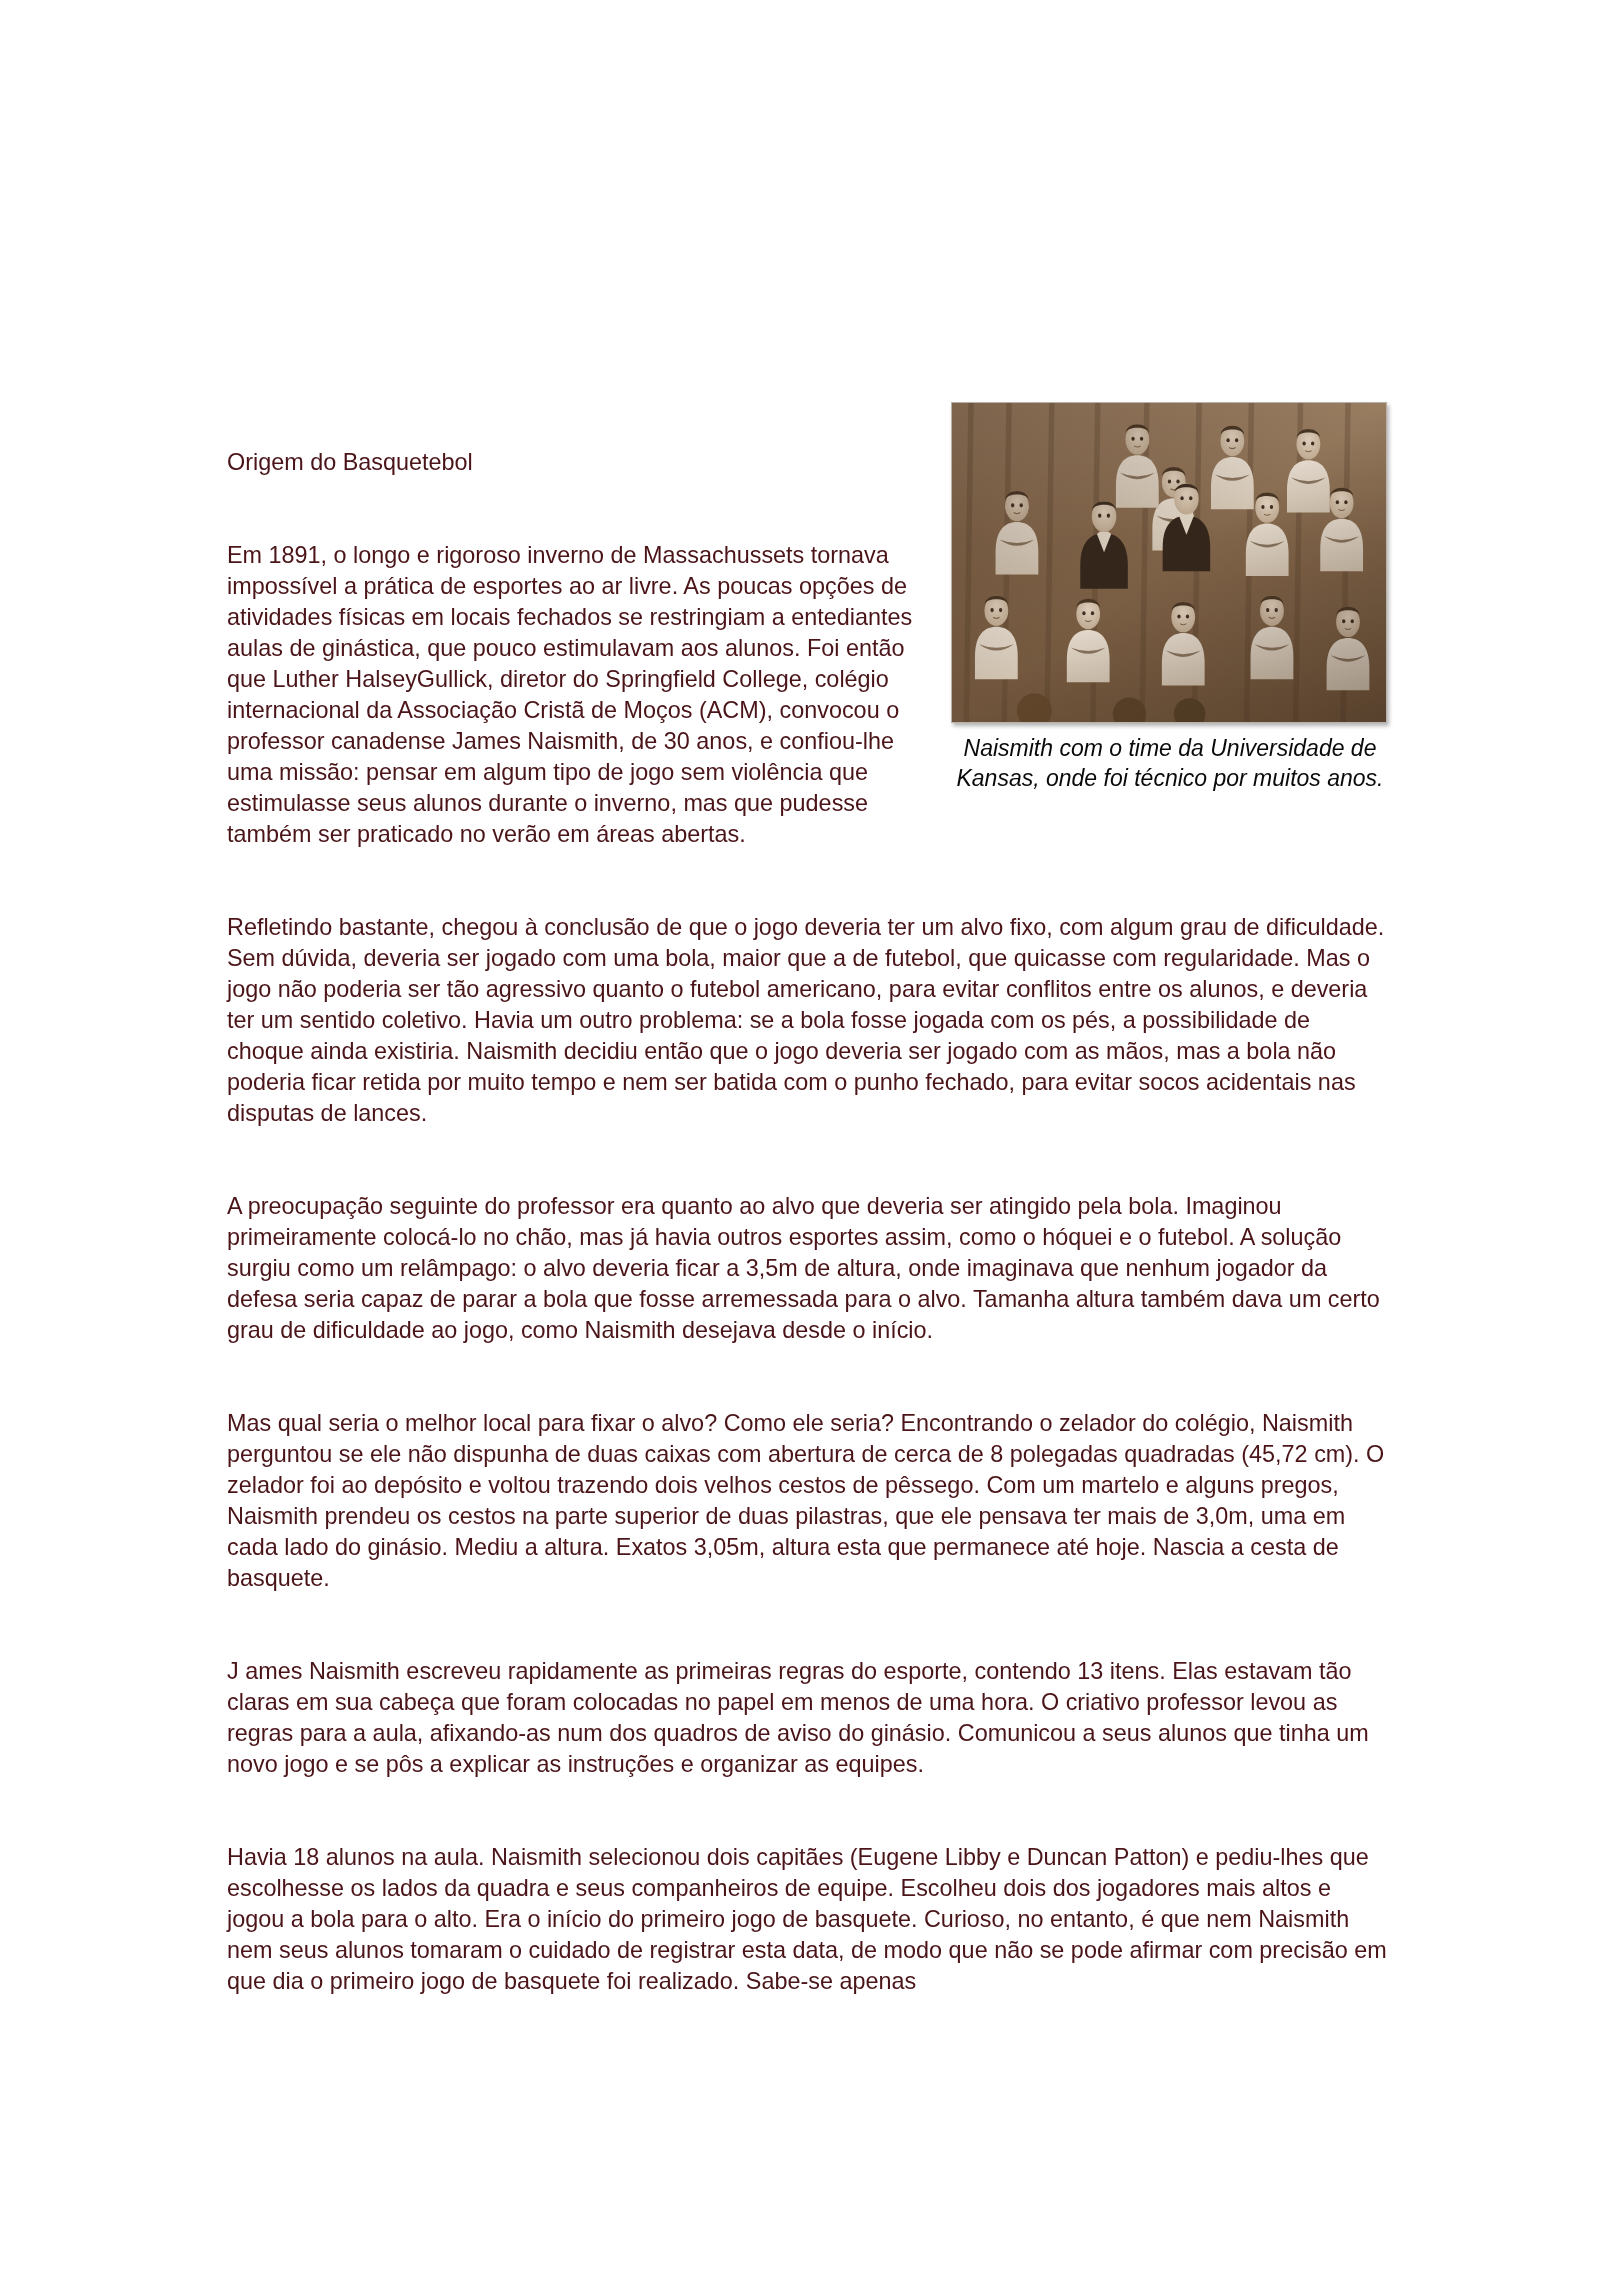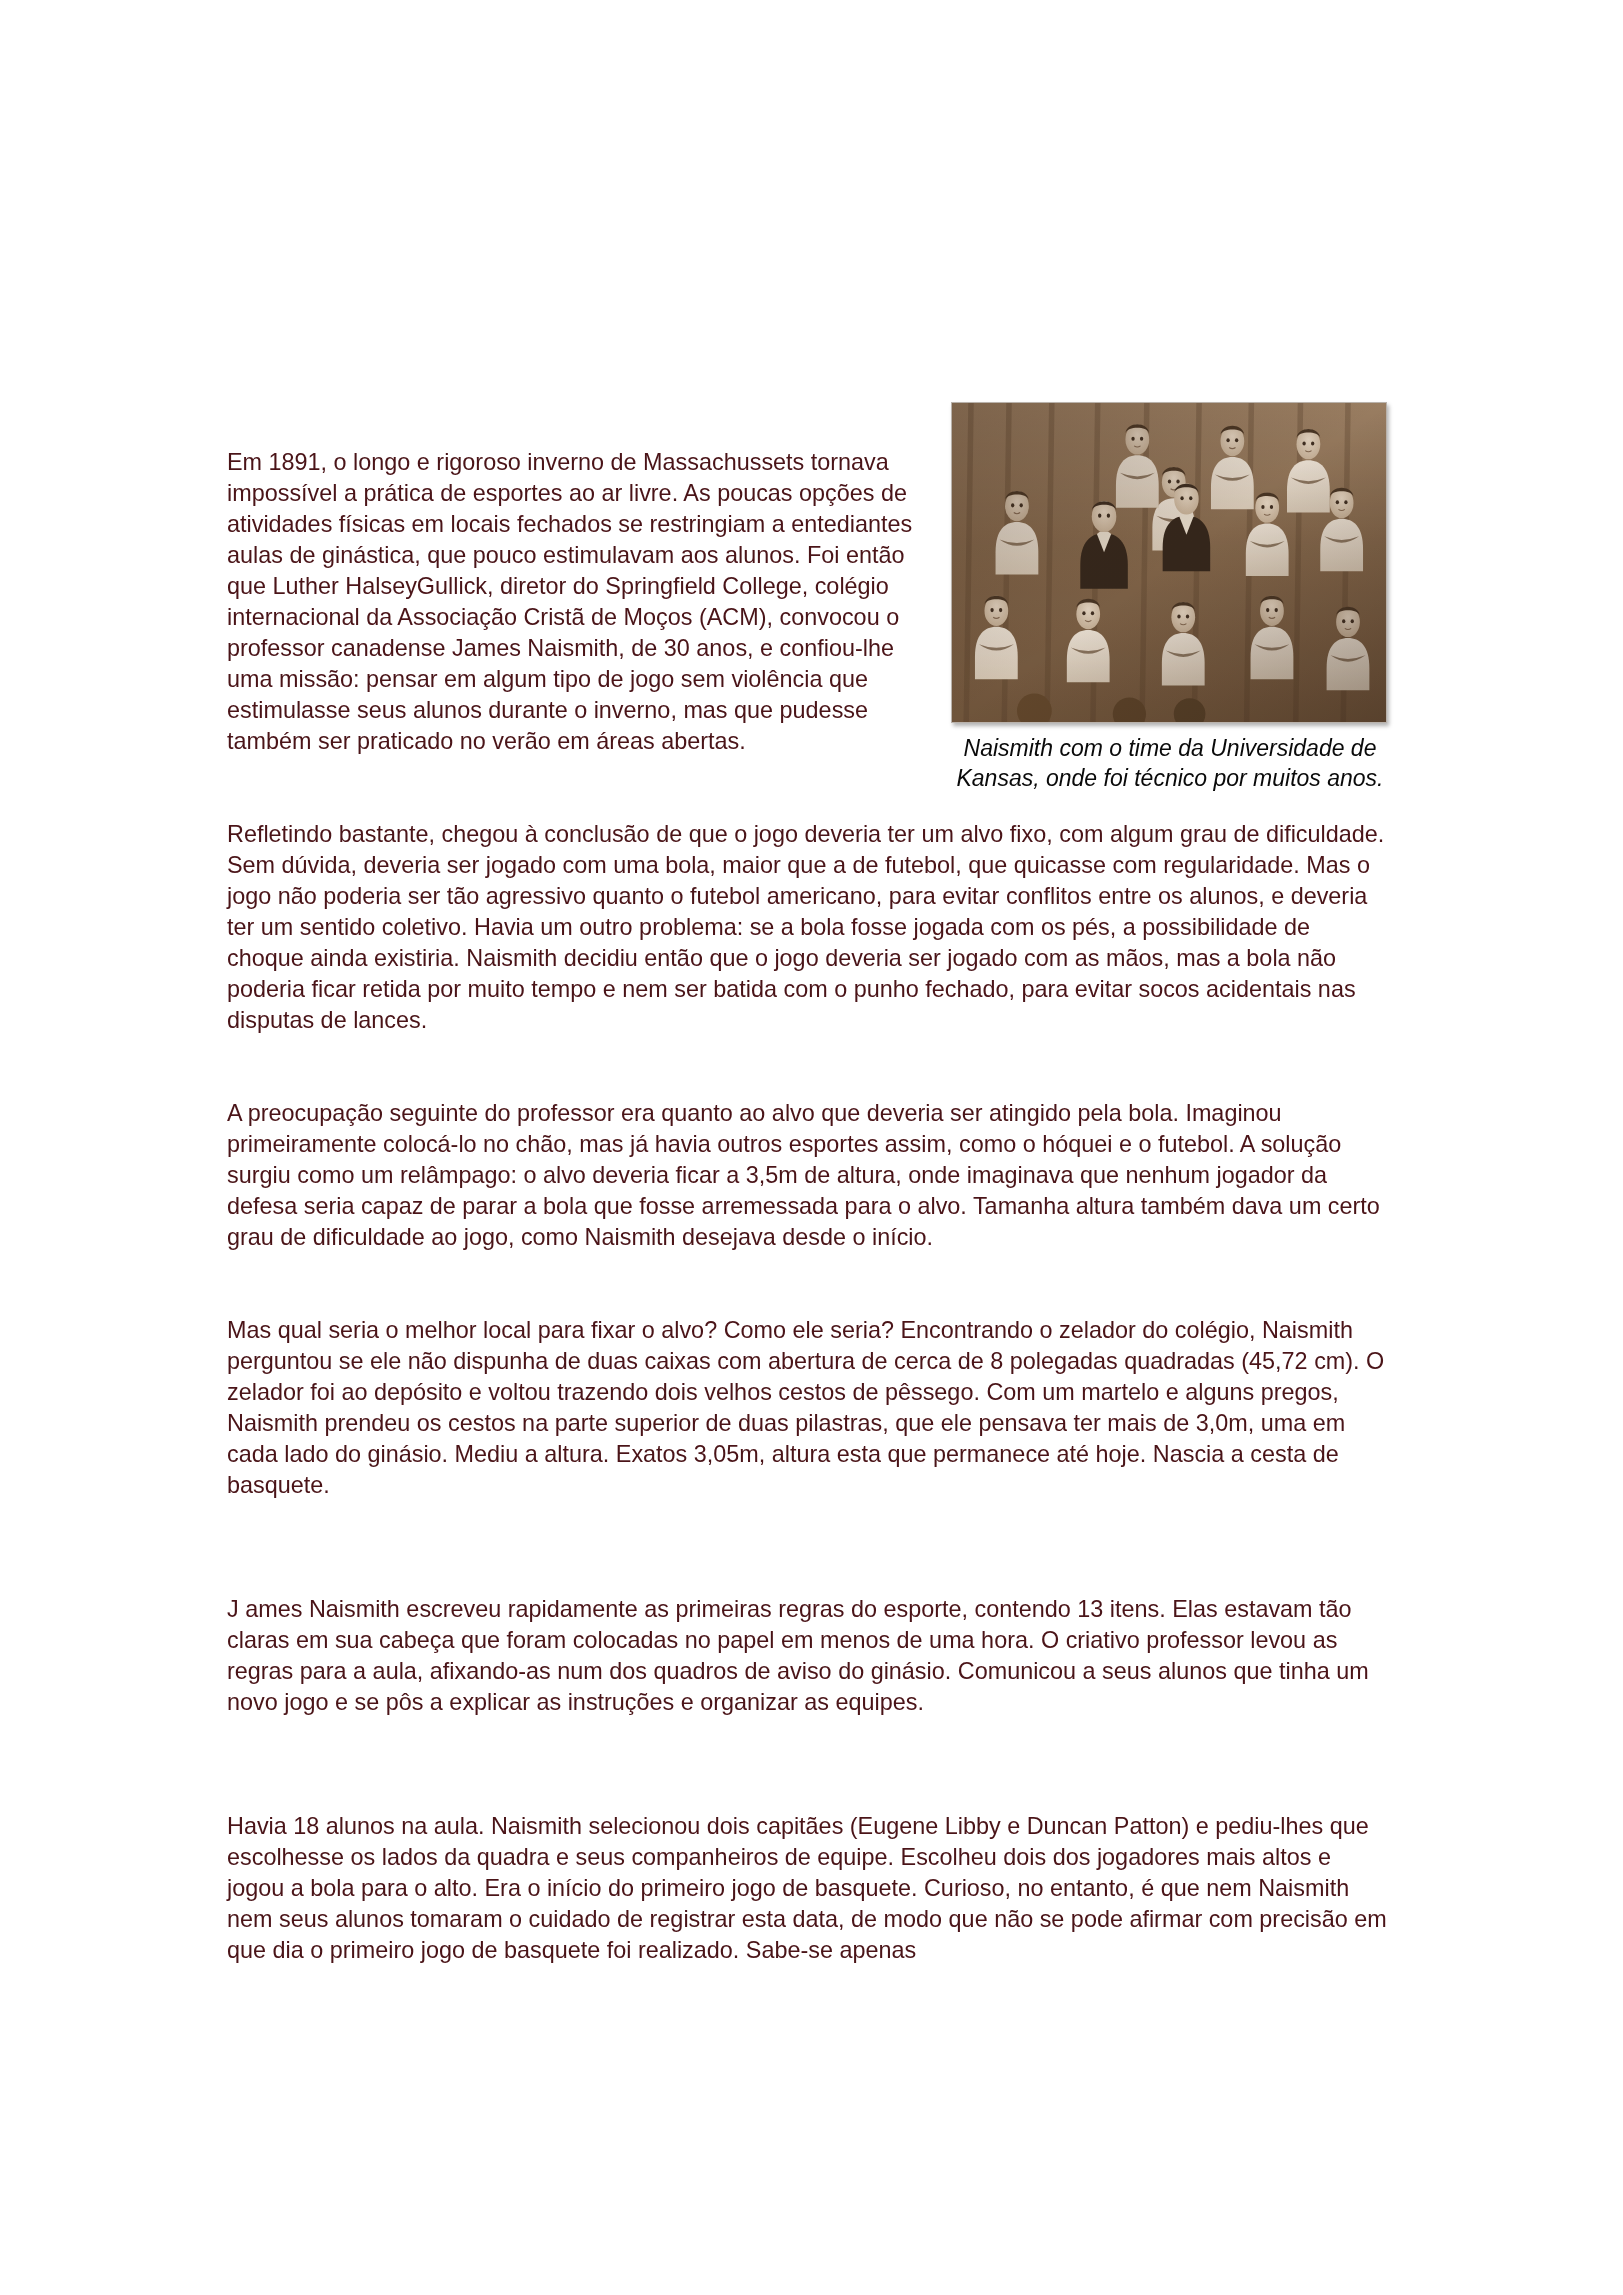--- a/index.html
+++ b/index.html
@@ -73,21 +73,20 @@
     line-height: 31px;
     color: #4a1418;
     font-family: "Liberation Sans", sans-serif;
     text-align: left;
     white-space: pre-wrap;
   }
   .body-text p {
     margin: 0;
   }
   .body-text p.spaced {
-    margin-top: 31px;
   }
 </style>
 </head>
 <body>
 
 <div class="page">
 
   <div class="content">
 
 
@@ -173,20 +172,21 @@
           <circle cx="300" cy="392" r="20" fill="#4c3721"></circle>
 
           <rect x="0" y="0" width="548" height="402" fill="#8a6a4a" opacity="0.16"></rect>
           <rect x="0" y="0" width="548" height="402" fill="url(#vig)"></rect>
         </svg>
       </div>
       <div class="figure-caption">Naismith com o time da Universidade de Kansas, onde foi técnico por muitos anos.</div>
     </div>
 
     <div class="body-text">
+      <p>Origem do Basquetebol</p>
       <p>Em 1891, o longo e rigoroso inverno de Massachussets tornava impossível a prática de esportes ao ar livre. As poucas opções de atividades físicas em locais fechados se restringiam a entediantes aulas de ginástica, que pouco estimulavam aos alunos. Foi então que Luther HalseyGullick, diretor do Springfield College, colégio internacional da Associação Cristã de Moços (ACM), convocou o professor canadense James Naismith, de 30 anos, e confiou-lhe uma missão: pensar em algum tipo de jogo sem violência que estimulasse seus alunos durante o inverno, mas que pudesse também ser praticado no verão em áreas abertas.</p>
       <p>Refletindo bastante, chegou à conclusão de que o jogo deveria ter um alvo fixo, com algum grau de dificuldade. Sem dúvida, deveria ser jogado com uma bola, maior que a de futebol, que quicasse com regularidade. Mas o jogo não poderia ser tão agressivo quanto o futebol americano, para evitar conflitos entre os alunos, e deveria ter um sentido coletivo. Havia um outro problema: se a bola fosse jogada com os pés, a possibilidade de choque ainda existiria. Naismith decidiu então que o jogo deveria ser jogado com as mãos, mas a bola não poderia ficar retida por muito tempo e nem ser batida com o punho fechado, para evitar socos acidentais nas disputas de lances.</p>
       <p>A preocupação seguinte do professor era quanto ao alvo que deveria ser atingido pela bola. Imaginou primeiramente colocá-lo no chão, mas já havia outros esportes assim, como o hóquei e o futebol. A solução surgiu como um relâmpago: o alvo deveria ficar a 3,5m de altura, onde imaginava que nenhum jogador da defesa seria capaz de parar a bola que fosse arremessada para o alvo. Tamanha altura também dava um certo grau de dificuldade ao jogo, como Naismith desejava desde o início.</p>
       <p>Mas qual seria o melhor local para fixar o alvo? Como ele seria? Encontrando o zelador do colégio, Naismith perguntou se ele não dispunha de duas caixas com abertura de cerca de 8 polegadas quadradas (45,72 cm). O zelador foi ao depósito e voltou trazendo dois velhos cestos de pêssego. Com um martelo e alguns pregos, Naismith prendeu os cestos na parte superior de duas pilastras, que ele pensava ter mais de 3,0m, uma em cada lado do ginásio. Mediu a altura. Exatos 3,05m, altura esta que permanece até hoje. Nascia a cesta de basquete.</p>
       <p class="spaced">J ames Naismith escreveu rapidamente as primeiras regras do esporte, contendo 13 itens. Elas estavam tão claras em sua cabeça que foram colocadas no papel em menos de uma hora. O criativo professor levou as regras para a aula, afixando-as num dos quadros de aviso do ginásio. Comunicou a seus alunos que tinha um novo jogo e se pôs a explicar as instruções e organizar as equipes.</p>
       <p class="spaced">Havia 18 alunos na aula. Naismith selecionou dois capitães (Eugene Libby e Duncan Patton) e pediu-lhes que escolhesse os lados da quadra e seus companheiros de equipe. Escolheu dois dos jogadores mais altos e jogou a bola para o alto. Era o início do primeiro jogo de basquete. Curioso, no entanto, é que nem Naismith nem seus alunos tomaram o cuidado de registrar esta data, de modo que não se pode afirmar com precisão em que dia o primeiro jogo de basquete foi realizado. Sabe-se apenas</p>
     </div>
 
   </div>
 </div>

